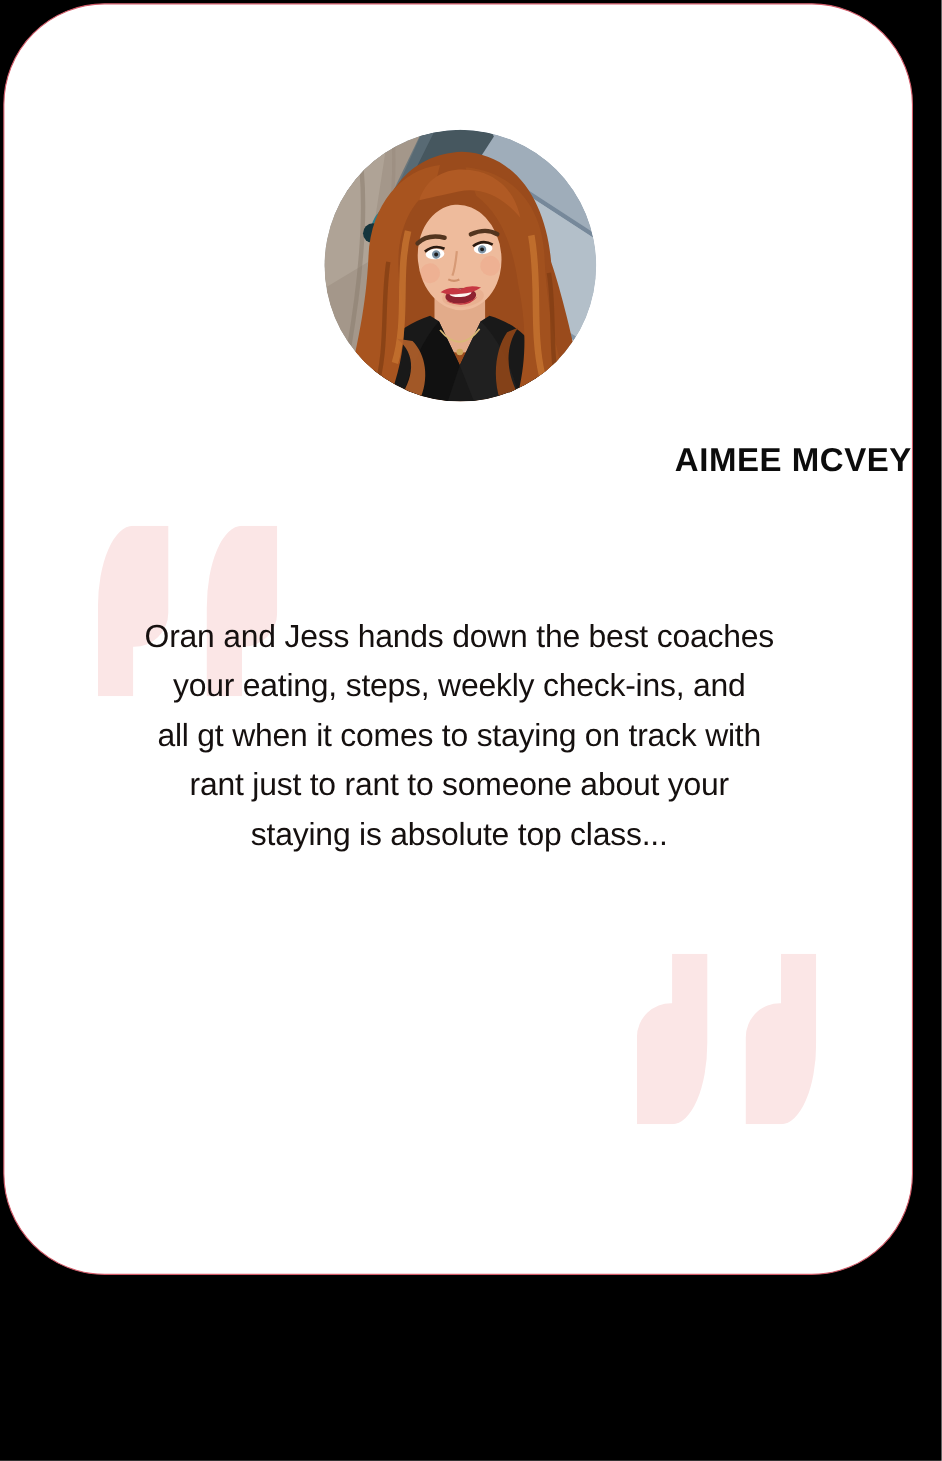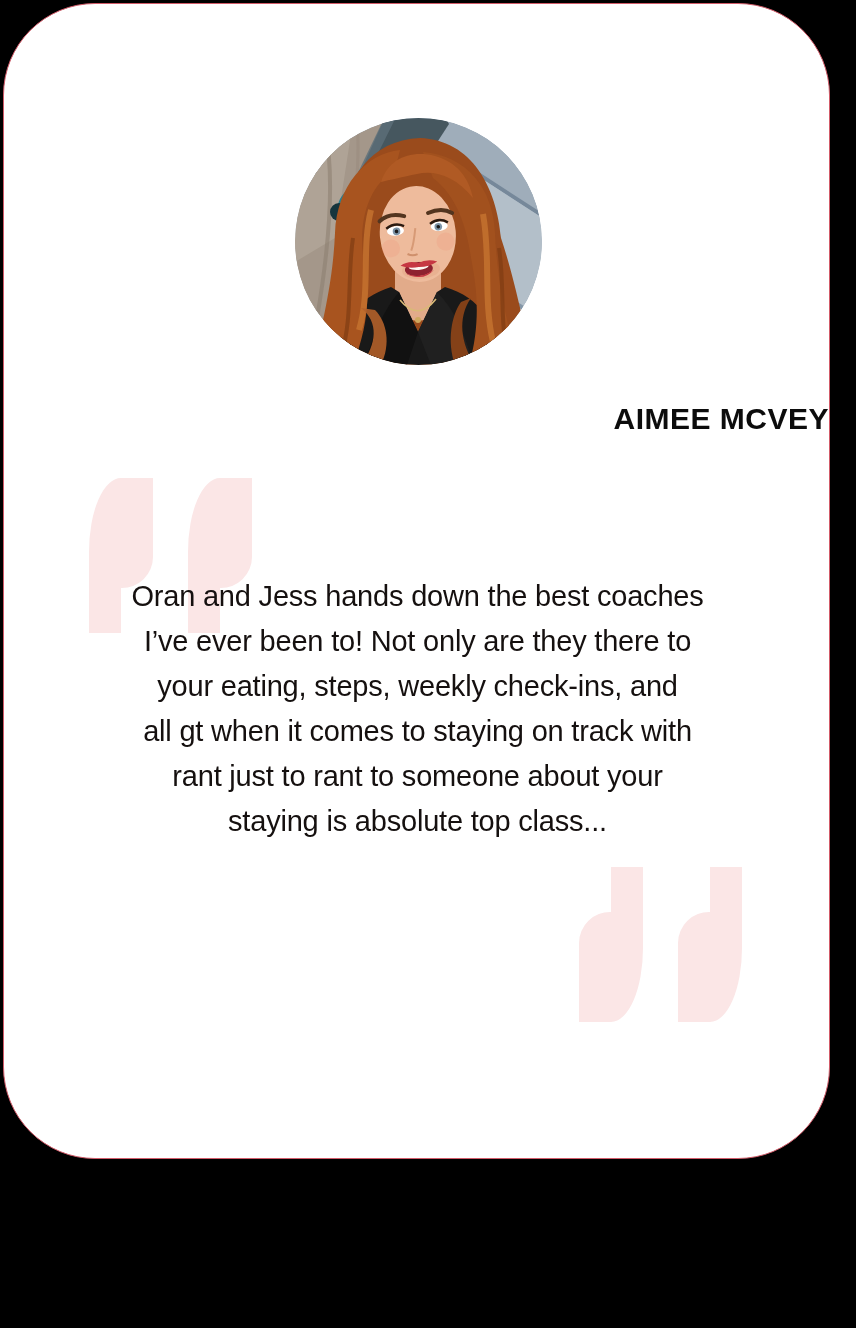--- a/index.html
+++ b/index.html
@@ -55,21 +55,20 @@
   .quote{
     position:absolute;
     left:73px; top:553px;
     width:681px;
     text-align:center;
     font-size:29px;
     line-height:45px;
     letter-spacing:-0.2px;
     color:var(--quote-text);
     z-index:2;
-    margin-top:17px;
   }
   .qmark{z-index:1;}
 </style>
 </head>
 <body>
 
 <div class="card">
 
   <div class="avatar">
     <svg viewBox="0 0 247 247">
@@ -154,21 +153,20 @@
 
   <h1 class="name">AIMEE MCVEY</h1>
 
   <svg class="qmark open" viewBox="0 0 163 155">
     <path d="M32 0 L64 0 L64 79 A31 31 0 0 1 32 110 L32 155 L0 155 L0 74 A32 74 0 0 1 32 0 Z"></path>
     <path transform="translate(99,0)" d="M32 0 L64 0 L64 79 A31 31 0 0 1 32 110 L32 155 L0 155 L0 74 A32 74 0 0 1 32 0 Z"></path>
   </svg>
 
   <div class="quote">
     <div class="line">Oran and Jess hands down the best coaches</div>
-    <div class="line">I’ve ever been to! Not only are they there to</div>
     <div class="line">your eating, steps, weekly check-ins, and</div>
     <div class="line">all gt when it comes to staying on track with</div>
     <div class="line">rant just to rant to someone about your</div>
     <div class="line">staying is absolute top class...</div>
   </div>
 
   <svg class="qmark close" viewBox="0 0 163 155">
     <path d="M32 0 L64 0 L64 79 A31 31 0 0 1 32 110 L32 155 L0 155 L0 74 A32 74 0 0 1 32 0 Z"></path>
     <path transform="translate(99,0)" d="M32 0 L64 0 L64 79 A31 31 0 0 1 32 110 L32 155 L0 155 L0 74 A32 74 0 0 1 32 0 Z"></path>
   </svg>

